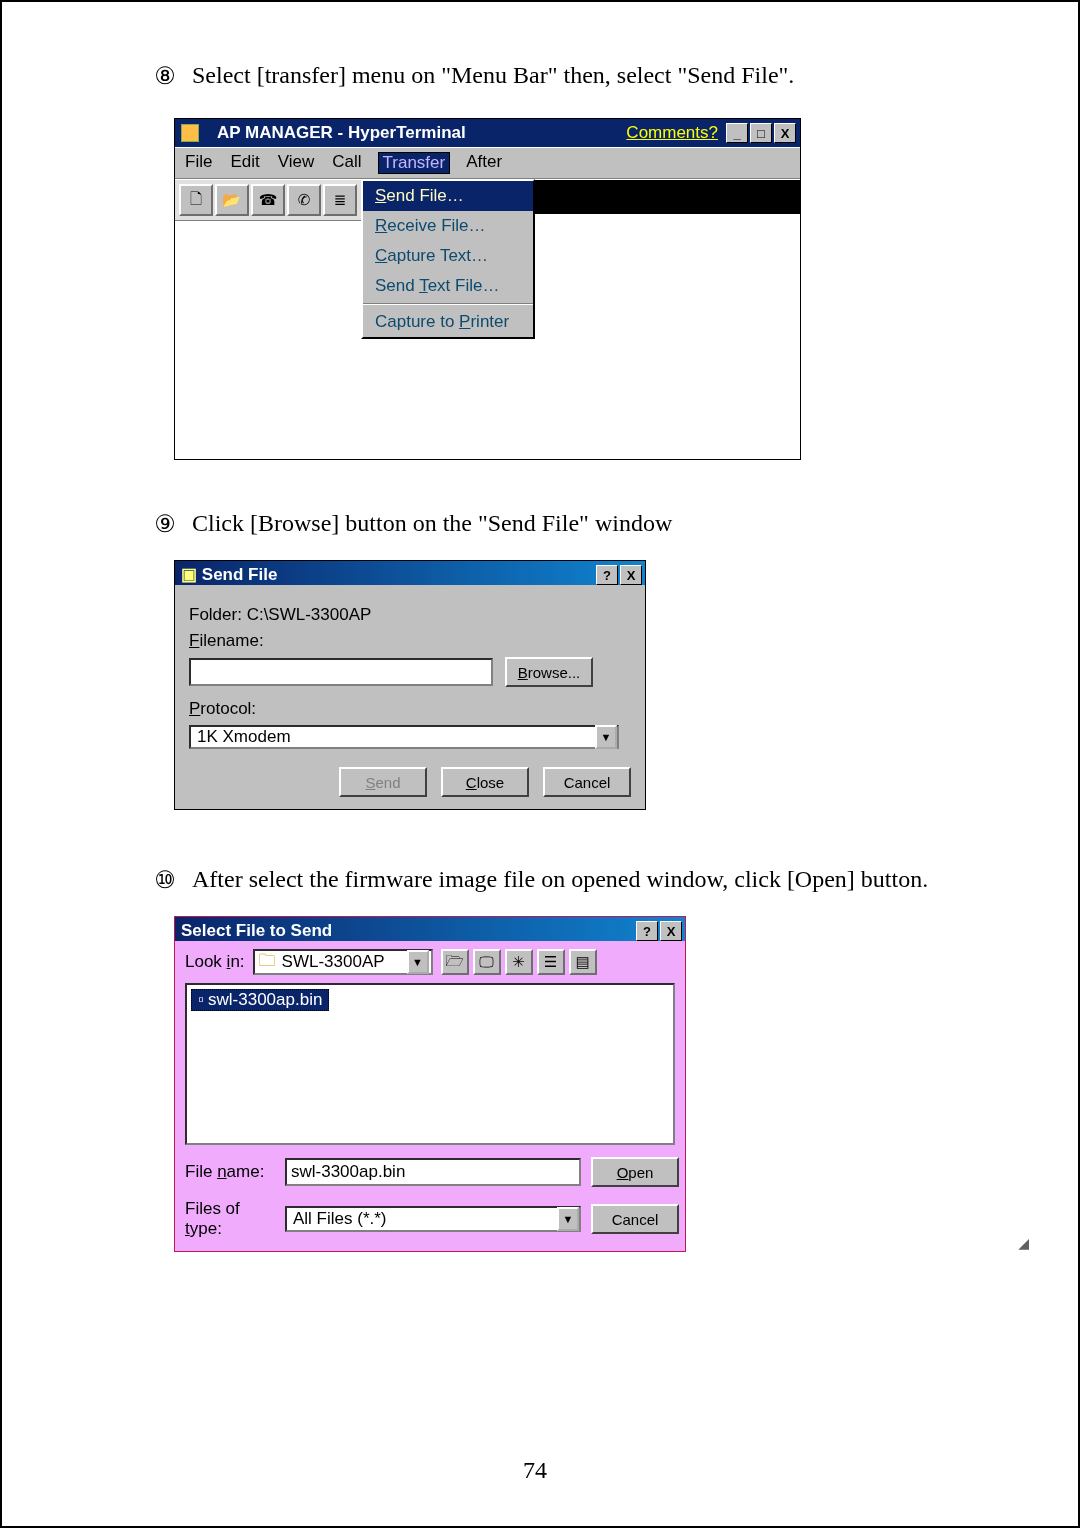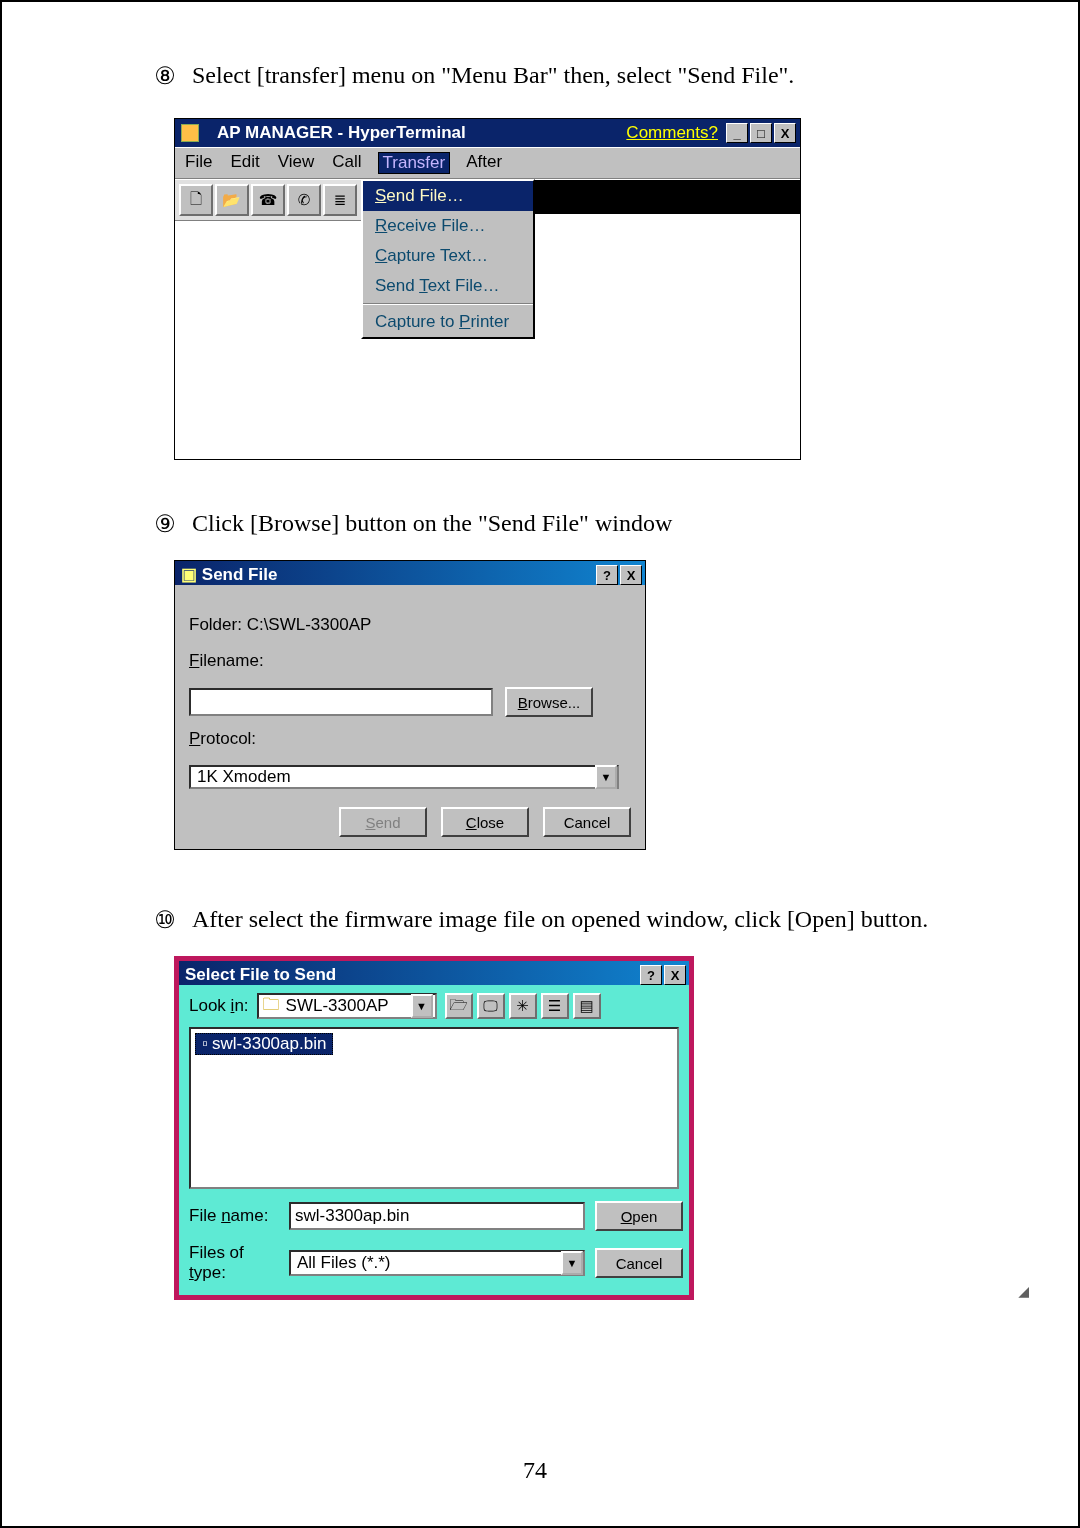--- a/index.html
+++ b/index.html
@@ -58,21 +58,21 @@
   .dropdown .ditem.hi{background:#0a246a;color:#fef9c3}
   .dropdown hr{border:0;border-top:1px solid #808080;border-bottom:1px solid #fff;margin:2px 0}
   .blackgap{flex:1;background:#000;height:34px;border-top:1px solid #fff}
   .shot1 .belowpane{background:#fff;height:120px}
 
   
   .shot2{border:1px solid #000;width:470px;margin:22px 0 56px 22px;background:#c0c0c0}
   .tb2{background:linear-gradient(to right,#0a246a,#1084d0);color:#fff;font-weight:bold;height:24px;display:flex;align-items:flex-end;justify-content:space-between;padding:0 3px 0 6px}
   .tb2 .r{display:flex;gap:2px}
   .sfbody{padding:14px 14px 12px 14px;color:#000}
-  .sfbody .lbl{margin:16px 0}
+  .sfbody .lbl{margin:6px 0}
   .sfbody u{text-decoration:underline}
   .textfield{
     background:#fff;border:2px inset #808080;height:24px;width:300px;display:inline-block
   }
   .selectfield{
     background:#fff;border:2px inset #808080;height:24px;width:430px;
     display:flex;align-items:center;justify-content:space-between;padding:0 0 0 6px;box-sizing:border-box
   }
   .dropbtn{
     width:18px;height:20px;background:#c0c0c0;border:2px outset #fff;
@@ -81,21 +81,21 @@
   .btnrow{text-align:right;margin-top:18px;display:flex;gap:14px;justify-content:flex-end}
   .btn95{
     min-width:84px;height:26px;background:#c0c0c0;
     border-top:2px solid #fff;border-left:2px solid #fff;
     border-right:2px solid #404040;border-bottom:2px solid #404040;
     display:inline-flex;align-items:center;justify-content:center;font-size:15px
   }
   .btn95.disabled{color:#808080}
 
   
-  .shot3{border:5px solid #be185d;width:510px;margin:22px 0 0 22px;background:#5eead4}
+  .shot3{border:1px solid #be185d;width:510px;margin:22px 0 0 22px;background:#f0abfc}
   .lookrow{display:flex;align-items:center;gap:8px;padding:8px 10px}
   .lookselect{background:#fff;border:2px inset #808080;height:22px;flex:0 0 170px;display:flex;align-items:center;padding:0 2px 0 4px;gap:6px}
   .foldico{color:#caa200}
   .tbaricons{display:flex;gap:4px}
   .filelist{background:#fff;border:2px inset #808080;margin:0 10px;height:150px;padding:4px}
   .filelist .file{display:inline-flex;align-items:center;gap:4px;border:1px dotted #000;background:#0a246a;color:#fff;padding:0 6px}
   .gridrow{display:grid;grid-template-columns:90px 1fr 84px;gap:10px;align-items:center;padding:12px 10px}
   .gridrow .textfield{width:auto}
   .sel2{background:#fff;border:2px inset #808080;height:22px;display:flex;align-items:center;justify-content:space-between;padding:0 0 0 6px}
   .resize{position:absolute;right:1px;bottom:1px;font-size:14px;color:#606060}

